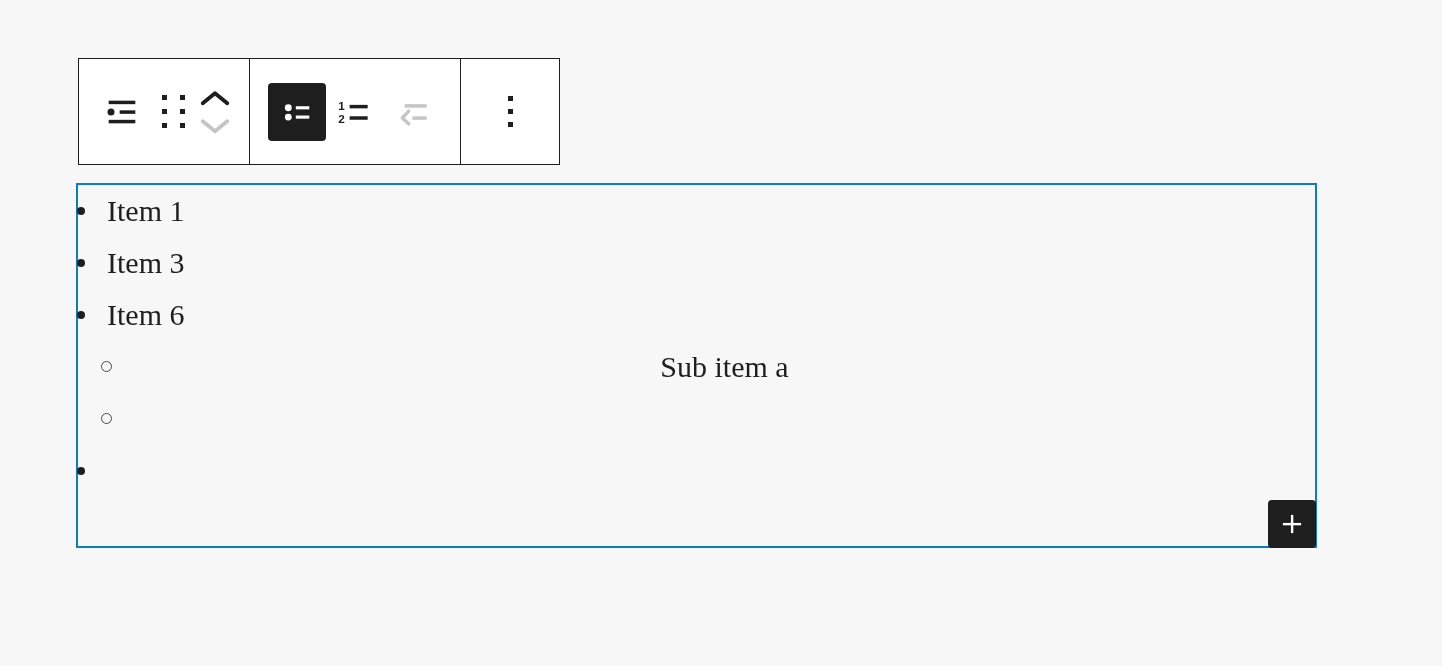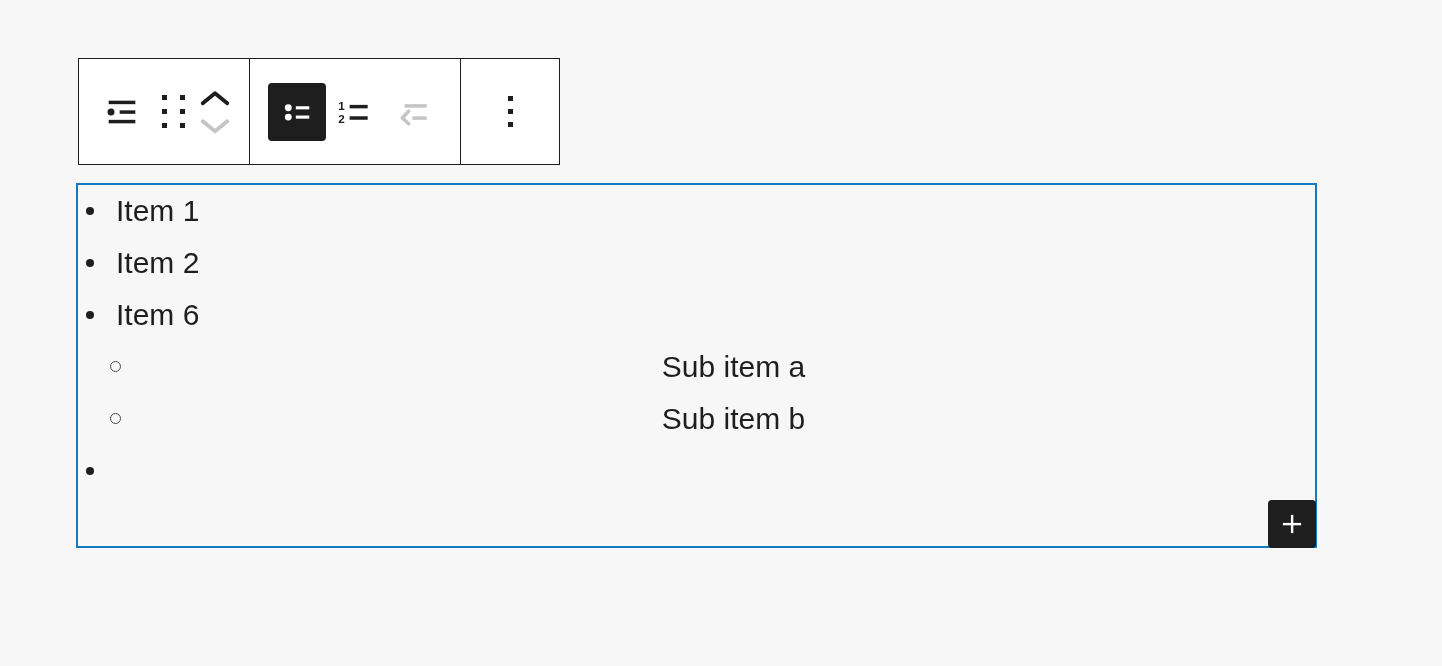--- a/index.html
+++ b/index.html
@@ -126,23 +126,24 @@
     height: 365px;
     border: 2px solid #0f7cbf;
     box-sizing: border-box;
     background: transparent;
   }
   .list-root {
     list-style: none;
     margin: 0;
     padding: 0;
     position: absolute;
-    left: 12px;
+    left: 3px;
     top: 0;
     width: 100%;
+    font-family: Liberation Serif, serif;
   }
   .li-row {
     position: relative;
     height: 52px;
     display: flex;
     align-items: center;
     font-size: 30px;
     line-height: 52px;
     color: #1e1e1e;
     white-space: nowrap;
@@ -290,36 +291,35 @@
 <div class="list-block">
   <ul class="list-root">
 
     <li class="li-row level-1">
       <span class="marker"></span>
       <span class="li-text">Item 1</span>
     </li>
 
     <li class="li-row level-1">
       <span class="marker"></span>
-      <span class="li-text">Item 2</span>
+      <span class="li-text">Item 3</span>
     </li>
 
     <li class="li-row level-1">
       <span class="marker"></span>
       <span class="li-text">Item 6</span>
     </li>
 
     <li class="li-row level-2">
       <span class="marker"></span>
       <span class="li-text">Sub item a</span>
     </li>
 
     <li class="li-row level-2">
       <span class="marker"></span>
-      <span class="li-text">Sub item b</span>
     </li>
 
 
     <li class="li-row level-1">
       <span class="marker"></span>
     </li>
   </ul>
 </div>
 
 <button class="add-block-btn">

